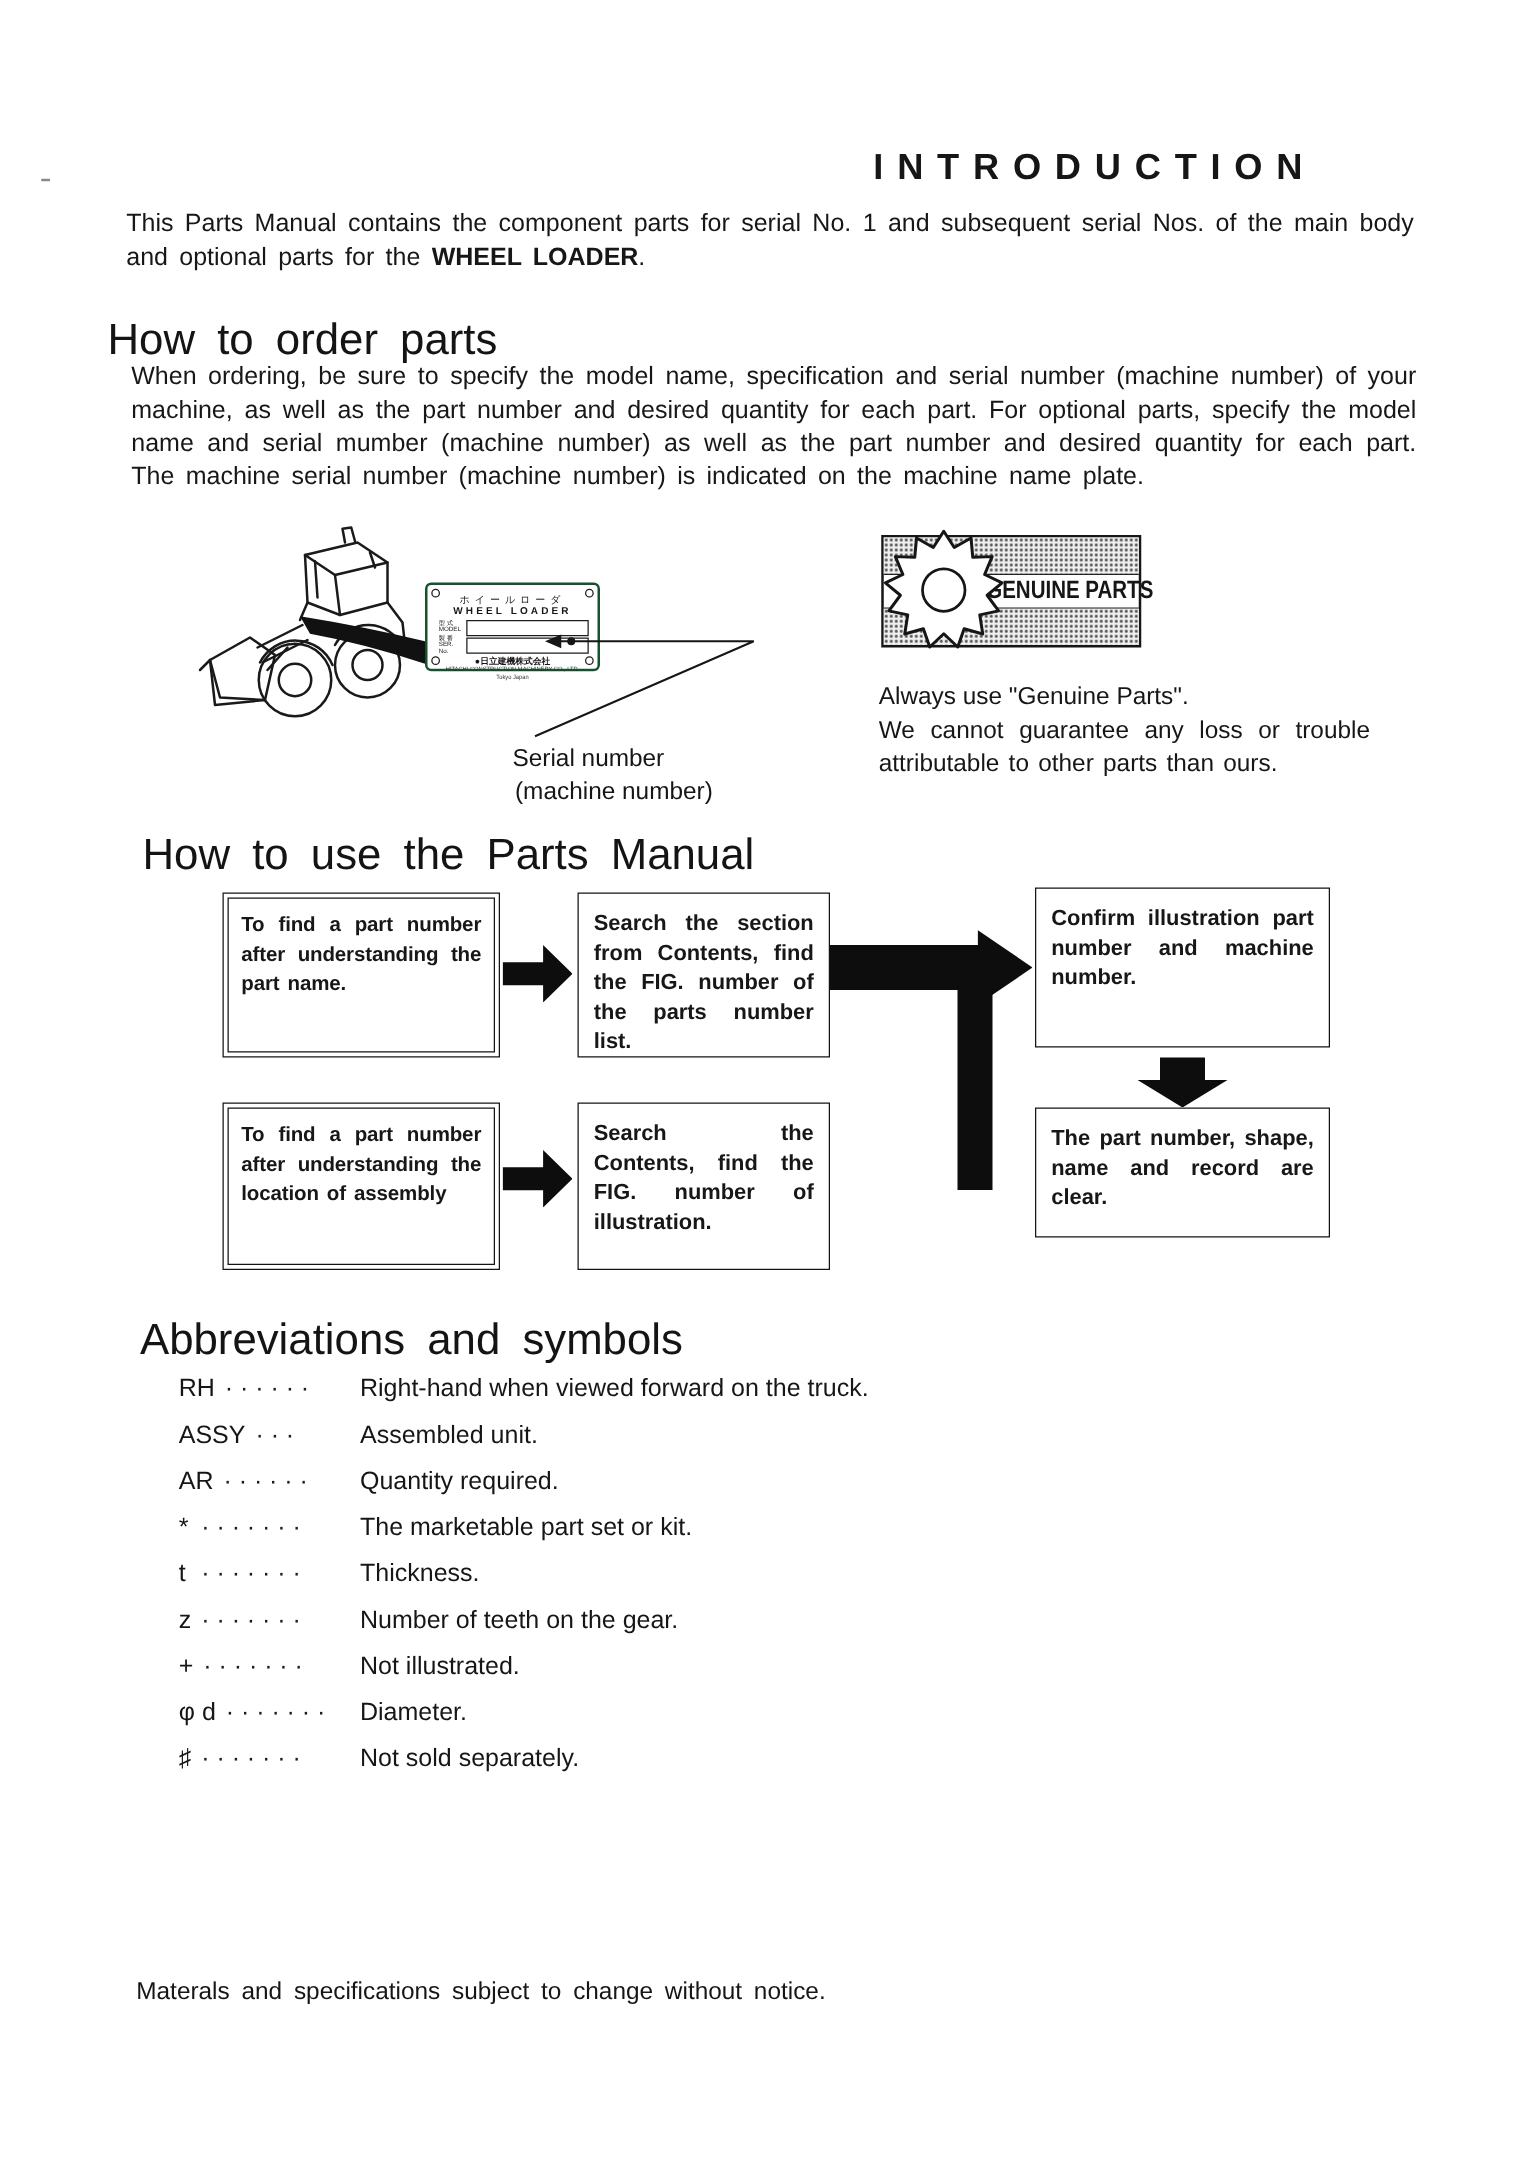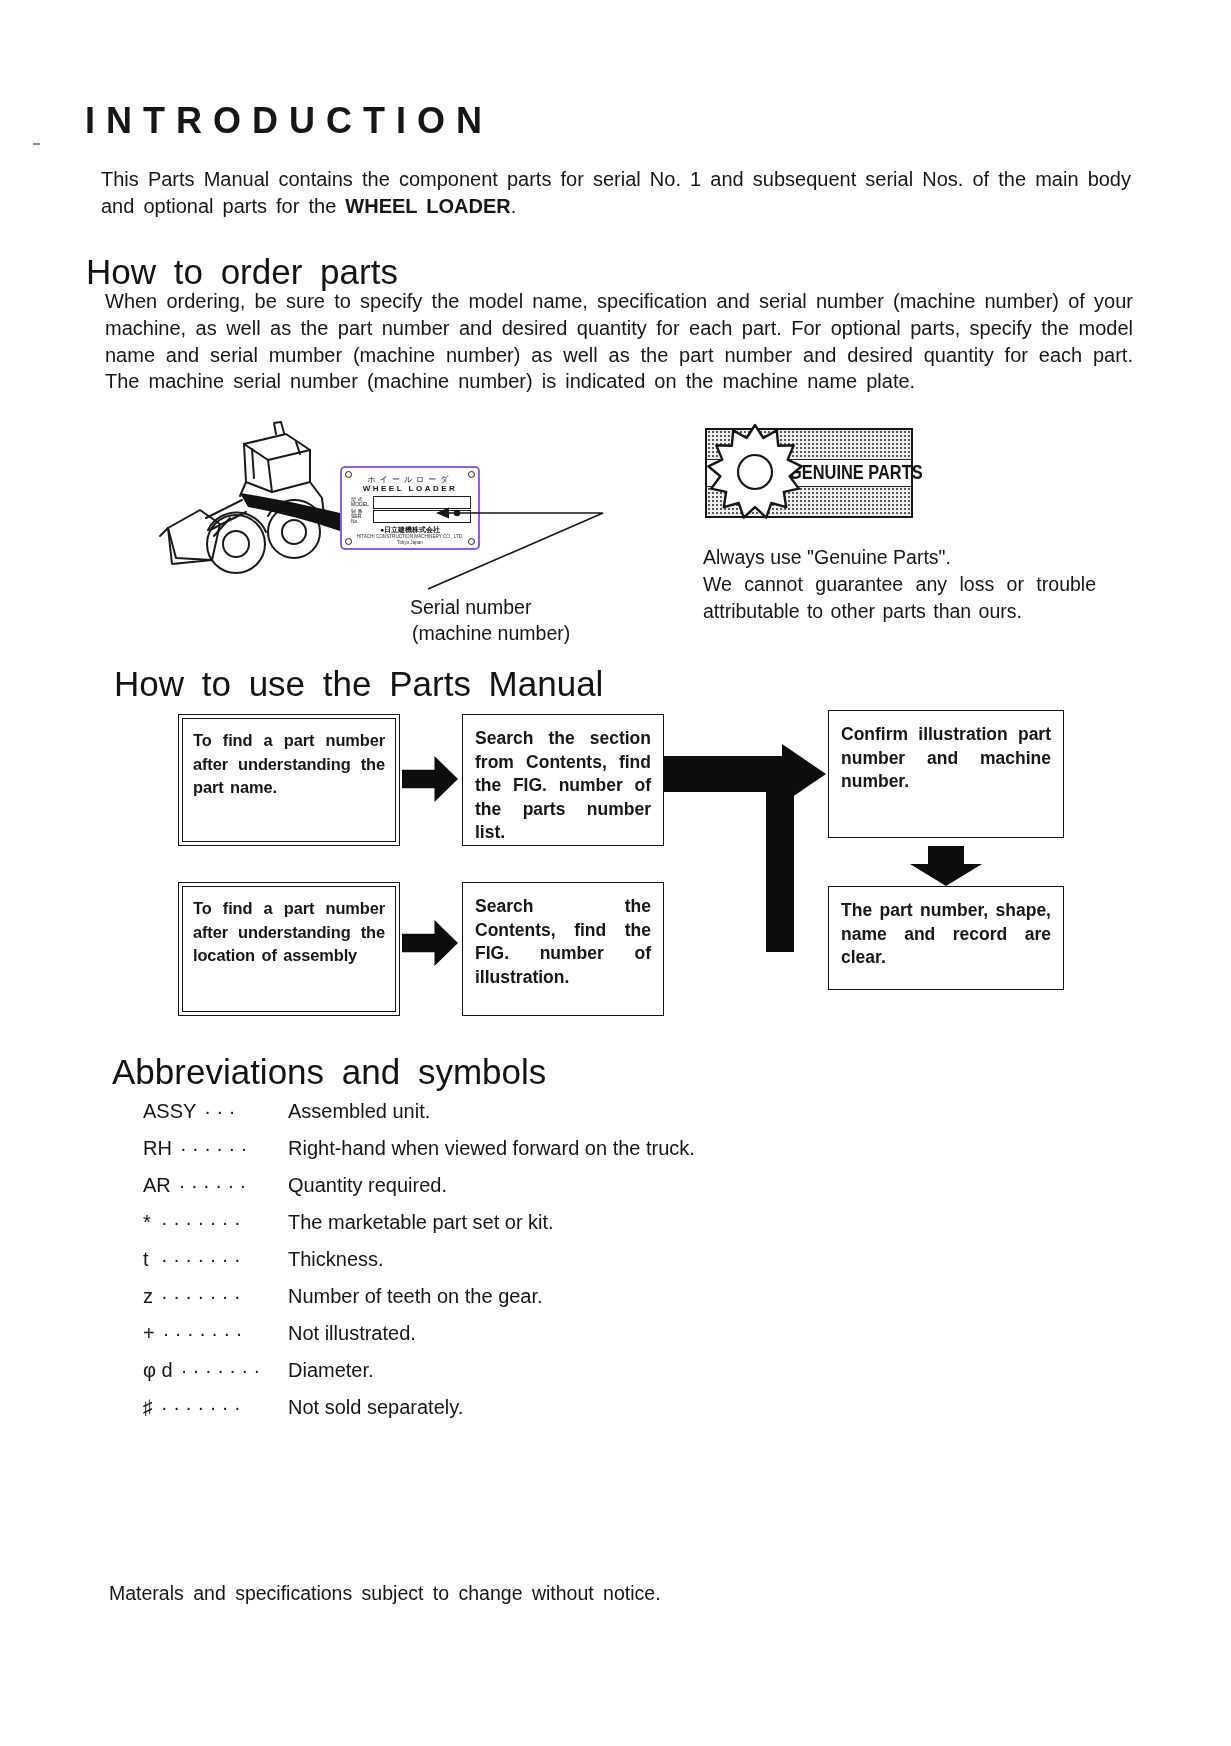--- a/index.html
+++ b/index.html
@@ -1,33 +1,33 @@
 <!DOCTYPE html>
 <html><head>
 <meta charset="utf-8">
 <style>
   html,body{margin:0;padding:0;background:#ffffff;}
   .page{position:relative;width:1231px;height:1746px;background:#fff;overflow:hidden;
         font-family:"Liberation Sans", sans-serif;color:#161616;}
   
-  .title{position:absolute;left:85px;top:100px;width:950px;text-align:left;margin:0;
-         font-size:36px;font-weight:700;letter-spacing:11px;}
+  .title{position:absolute;left:85px;top:100px;width:950px;text-align:right;margin:18px;
+         font-size:29px;font-weight:700;letter-spacing:11px;}
   h2{position:absolute;margin:0;font-size:35px;font-weight:400;word-spacing:8px;color:#141414;}
   .h-order{left:86px;top:252px;}
   .h-use{left:114px;top:664px;}
   .h-abbr{left:112px;top:1052px;}
   
   .para{position:absolute;margin:0;font-size:20px;line-height:26.8px;text-align:justify;
         word-spacing:3.5px;color:#171717;}
   .intro{left:101px;top:166px;width:1030px;}
   .order-body{left:105px;top:288px;width:1028px;}
   .speck{position:absolute;left:33px;top:143px;width:7px;height:2px;background:#8a8a8a;}
   
   .loader-art{position:absolute;left:150px;top:420px;width:190px;height:185px;z-index:1;}
-  .plate{position:absolute;left:340px;top:466px;width:140px;height:84px;border:2px solid #8b5cf6;
+  .plate{position:absolute;left:340px;top:466px;width:140px;height:71px;border:2px solid #14532d;
          border-radius:5px;background:#fff;z-index:2;box-sizing:border-box;text-align:center;}
   .screw{position:absolute;width:7px;height:7px;border:1.3px solid #1d1d1d;border-radius:50%;box-sizing:border-box;}
   .s1{left:3px;top:3px}.s2{right:3px;top:3px}.s3{left:3px;bottom:3px}.s4{right:3px;bottom:3px}
   .p-jp{margin-top:7px;font-size:8px;letter-spacing:4px;line-height:9px;white-space:nowrap;}
   .p-en{font-size:8px;letter-spacing:2.5px;line-height:10px;font-weight:bold;white-space:nowrap;}
   .p-row{display:flex;align-items:center;margin:2px 7px 0 9px;height:12px;}
   .p-lbl{display:flex;flex-direction:column;width:20px;font-size:5px;line-height:5px;text-align:left;}
   .p-lbl i{font-style:normal;}
   .p-box{flex:1;height:11px;border:1px solid #1d1d1d;margin-left:2px;}
   .p-maker{font-size:7px;line-height:9px;margin-top:3px;font-weight:bold;white-space:nowrap;}
@@ -178,22 +178,22 @@
   <div class="tri-d" style="left:910px;top:864px;width:72px;height:22px;"></div>
 
   <div class="fc-box fc-dbl fc-a" style="left:178px;top:882px;width:222px;height:134px;">To find a part number after understanding the location of assembly</div>
   <div class="arr-r" style="left:402px;top:920px;width:56px;height:46px;"></div>
   <div class="fc-box" style="left:462px;top:882px;width:202px;height:134px;">Search the Contents, find the FIG. number of illustration.</div>
 
   <div class="fc-box" style="left:828px;top:886px;width:236px;height:104px;">The part number, shape, name and record are clear.</div>
 
   <h2 class="h-abbr">Abbreviations and symbols</h2>
   <div class="abbr-list">
+    <div class="abbr-row"><span class="abbr-sym">RH</span><span class="abbr-dots">······</span><span class="abbr-desc">Right-hand when viewed forward on the truck.</span></div>
     <div class="abbr-row"><span class="abbr-sym">ASSY</span><span class="abbr-dots">···</span><span class="abbr-desc">Assembled unit.</span></div>
-    <div class="abbr-row"><span class="abbr-sym">RH</span><span class="abbr-dots">······</span><span class="abbr-desc">Right-hand when viewed forward on the truck.</span></div>
     <div class="abbr-row"><span class="abbr-sym">AR</span><span class="abbr-dots">······</span><span class="abbr-desc">Quantity required.</span></div>
     <div class="abbr-row"><span class="abbr-sym">*</span><span class="abbr-dots">·······</span><span class="abbr-desc">The marketable part set or kit.</span></div>
     <div class="abbr-row"><span class="abbr-sym">t</span><span class="abbr-dots">·······</span><span class="abbr-desc">Thickness.</span></div>
     <div class="abbr-row"><span class="abbr-sym">z</span><span class="abbr-dots">·······</span><span class="abbr-desc">Number of teeth on the gear.</span></div>
     <div class="abbr-row"><span class="abbr-sym">+</span><span class="abbr-dots">·······</span><span class="abbr-desc">Not illustrated.</span></div>
     <div class="abbr-row"><span class="abbr-sym">φ d</span><span class="abbr-dots">·······</span><span class="abbr-desc">Diameter.</span></div>
     <div class="abbr-row"><span class="abbr-sym">♯</span><span class="abbr-dots">·······</span><span class="abbr-desc">Not sold separately.</span></div>
   </div>
 
   <p class="footer">Materals and specifications subject to change without notice.</p>

